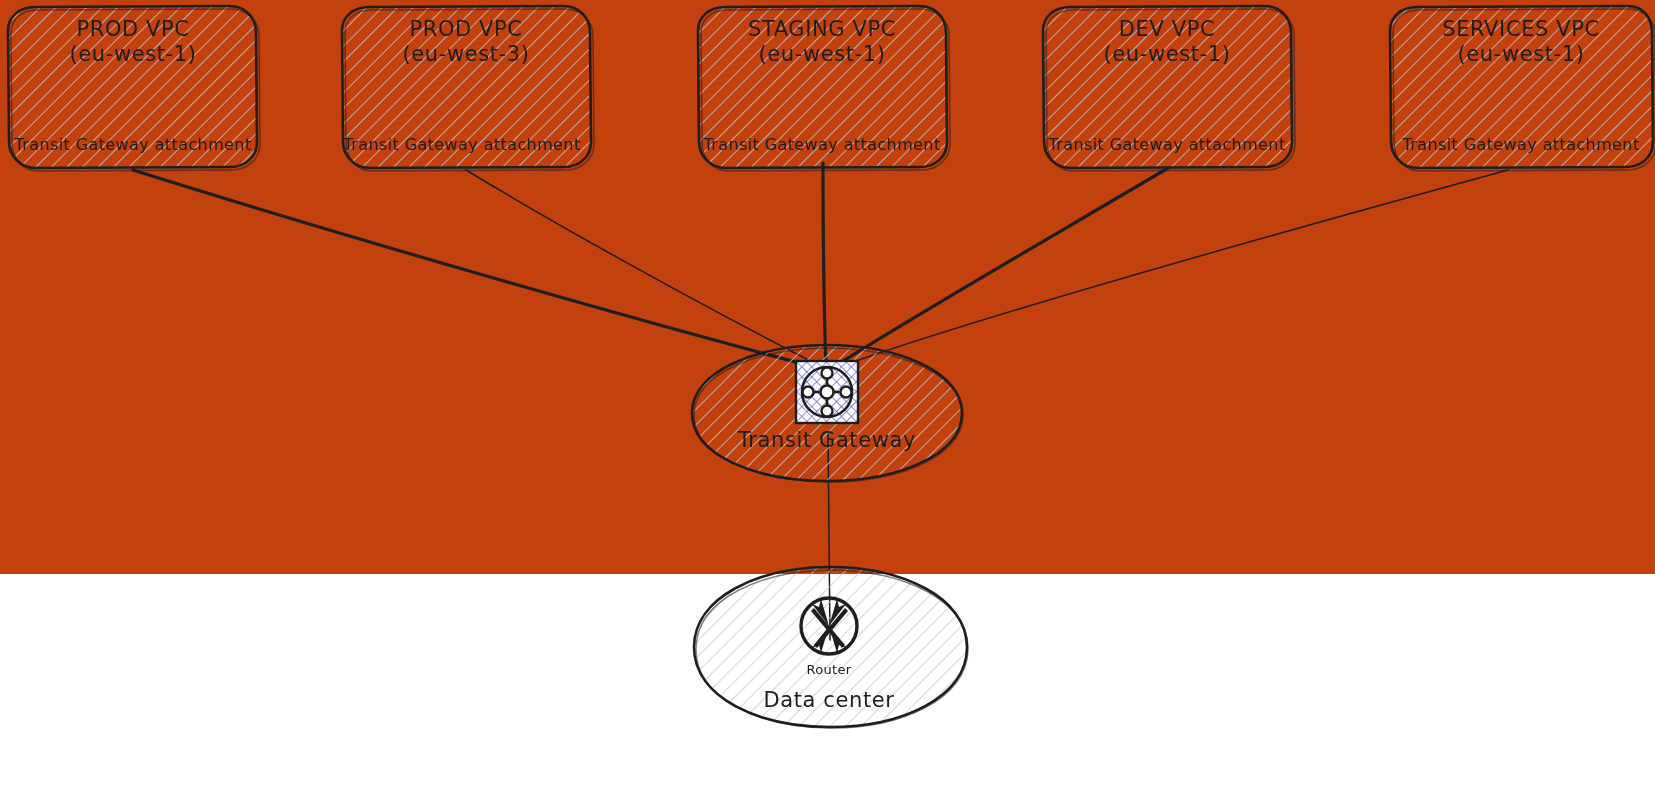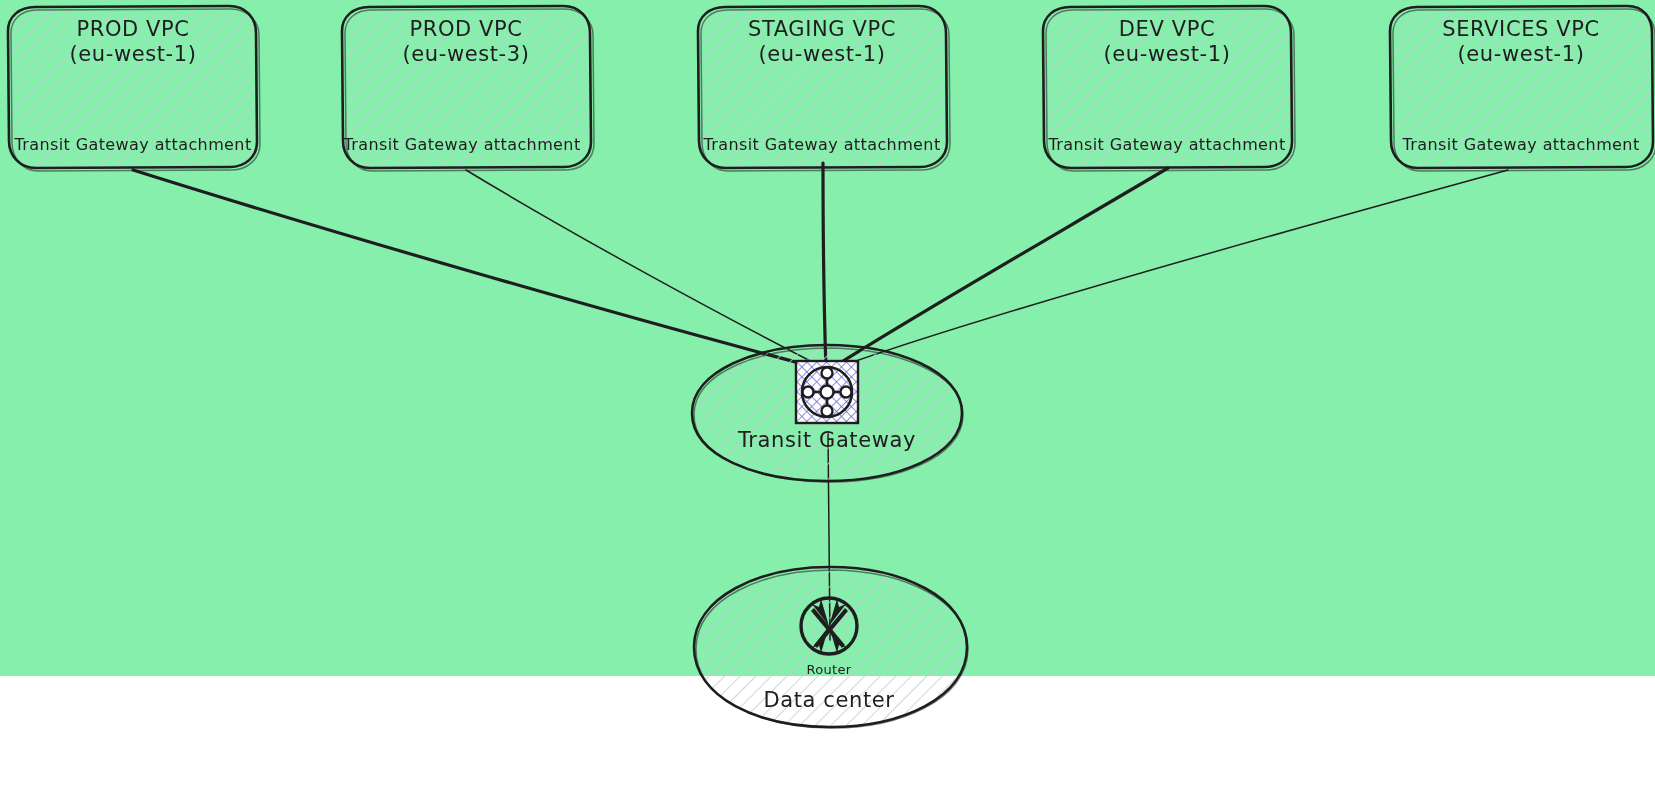--- a/index.html
+++ b/index.html
@@ -10,22 +10,22 @@
   }
   body {
     width: 1655px;
     height: 793px;
     overflow: hidden;
     font-family: "DejaVu Sans", sans-serif;
   }
   #diagram-canvas {
     position: relative;
     width: 1655px;
-    height: 676px;
-    background: #86efac;
+    height: 574px;
+    background: #c2410c;
   }
   svg#scene {
     display: block;
     width: 1655px;
     height: 793px;
   }
   .sk-text {
     font-family: "DejaVu Sans", sans-serif;
     font-size: 21px;
     fill: #1e1e1e;

